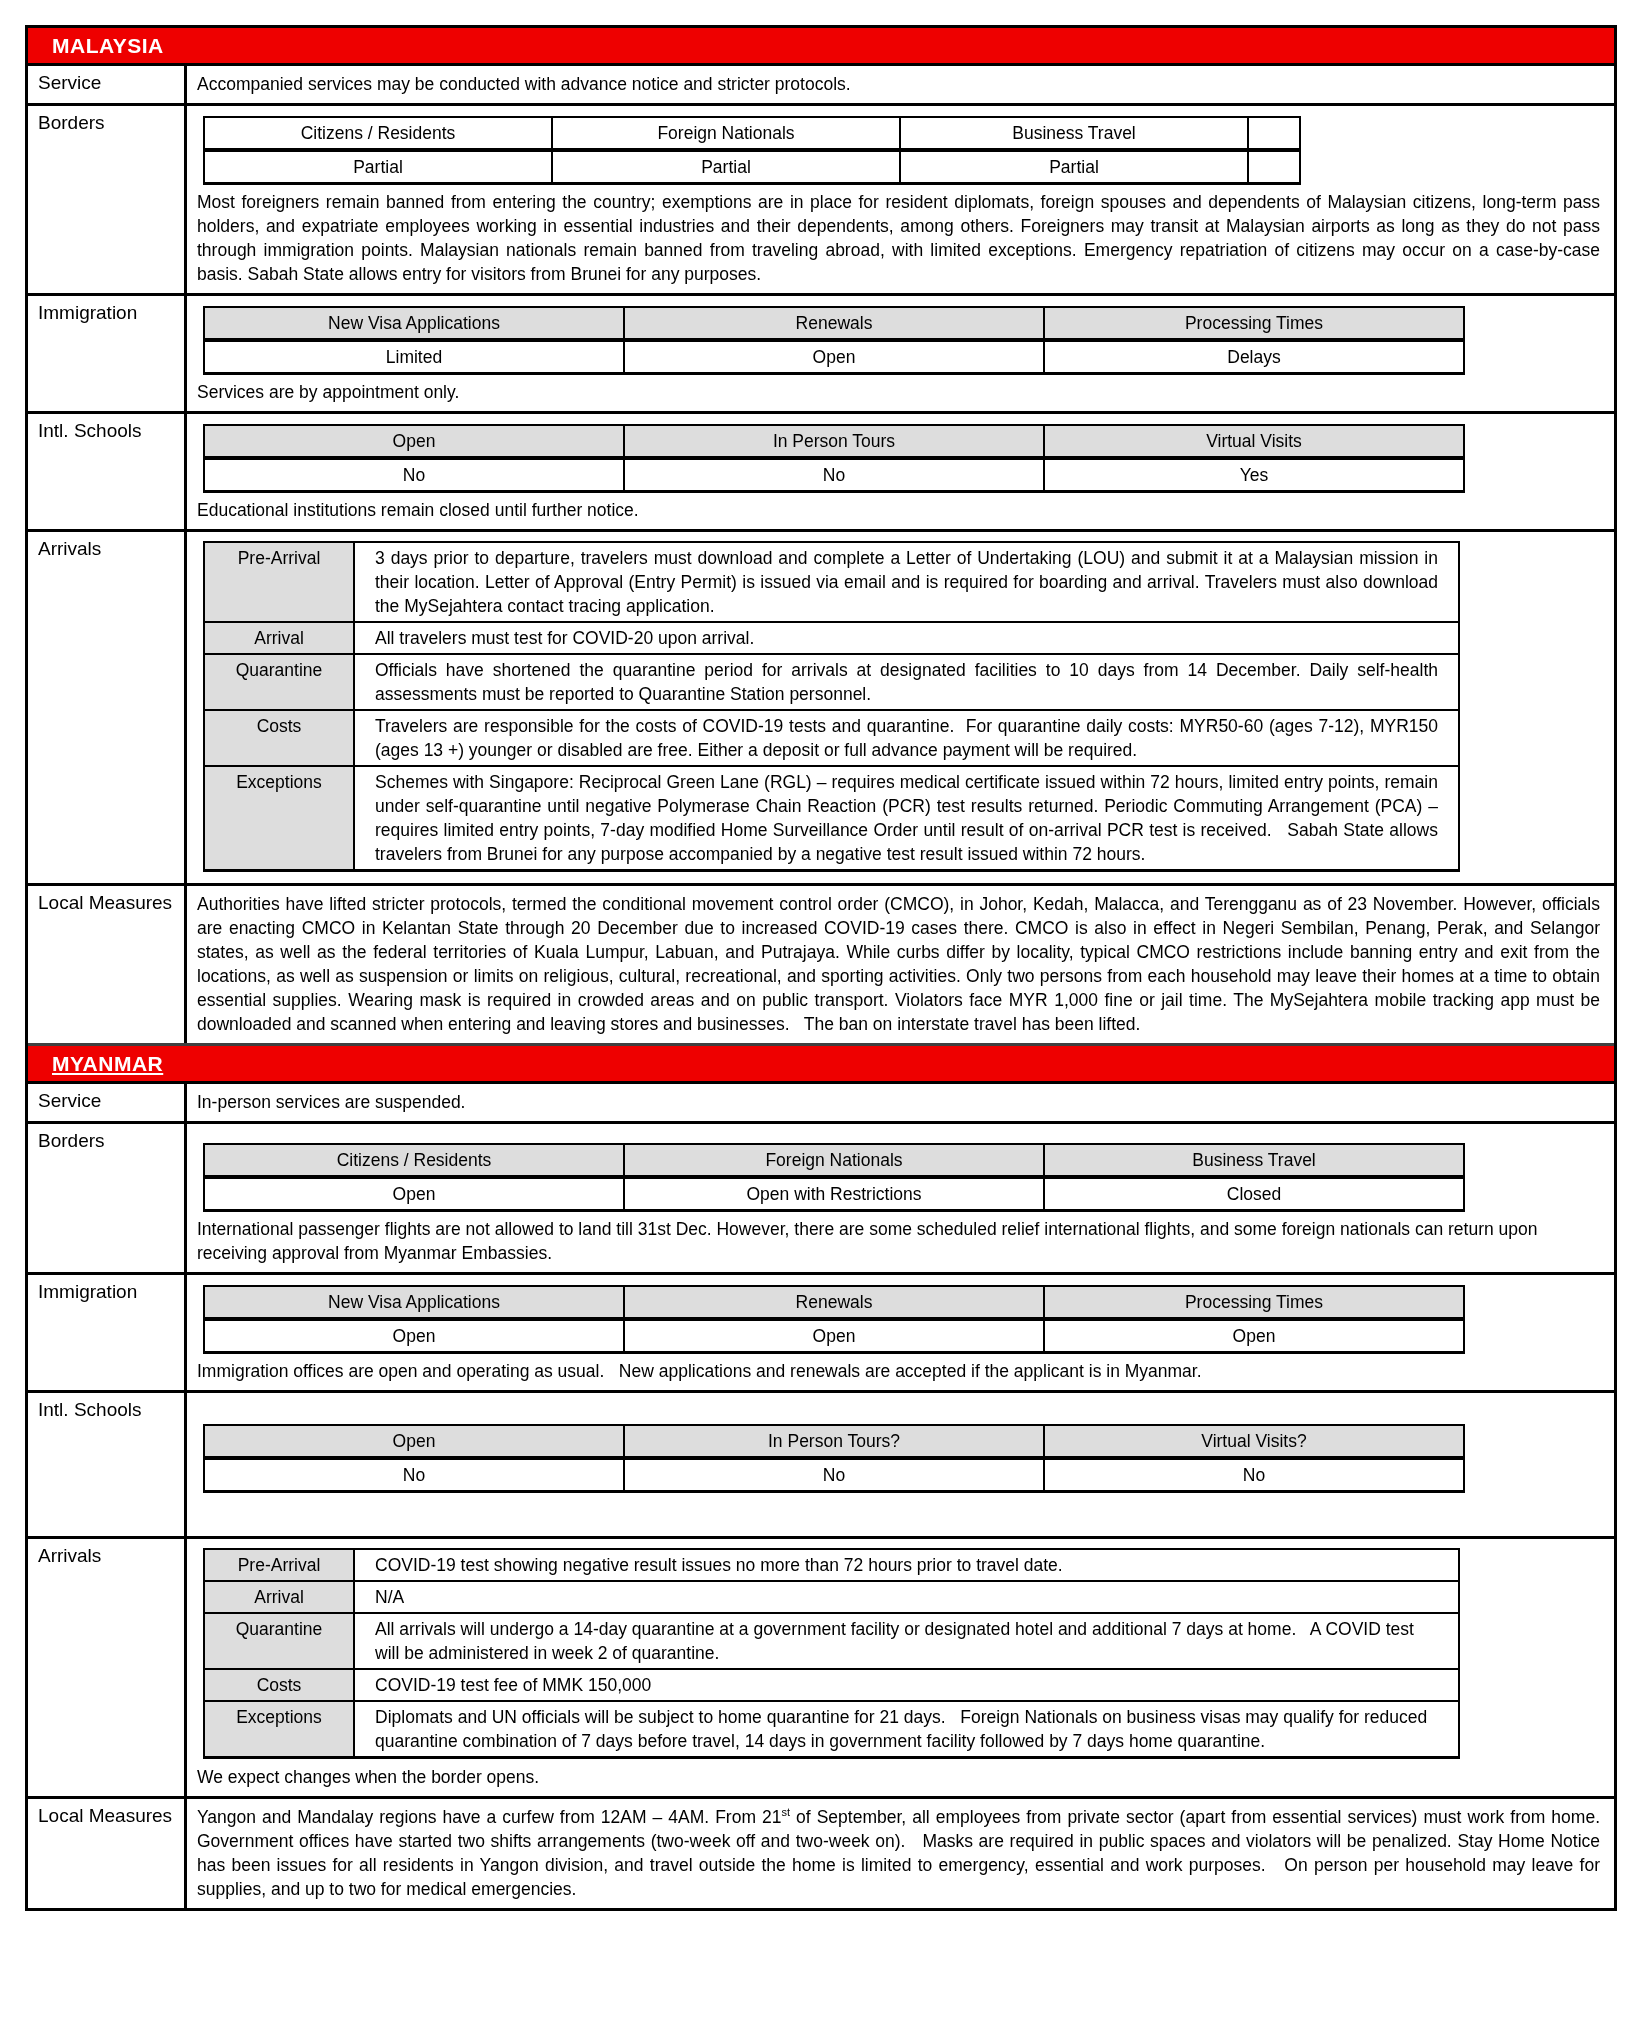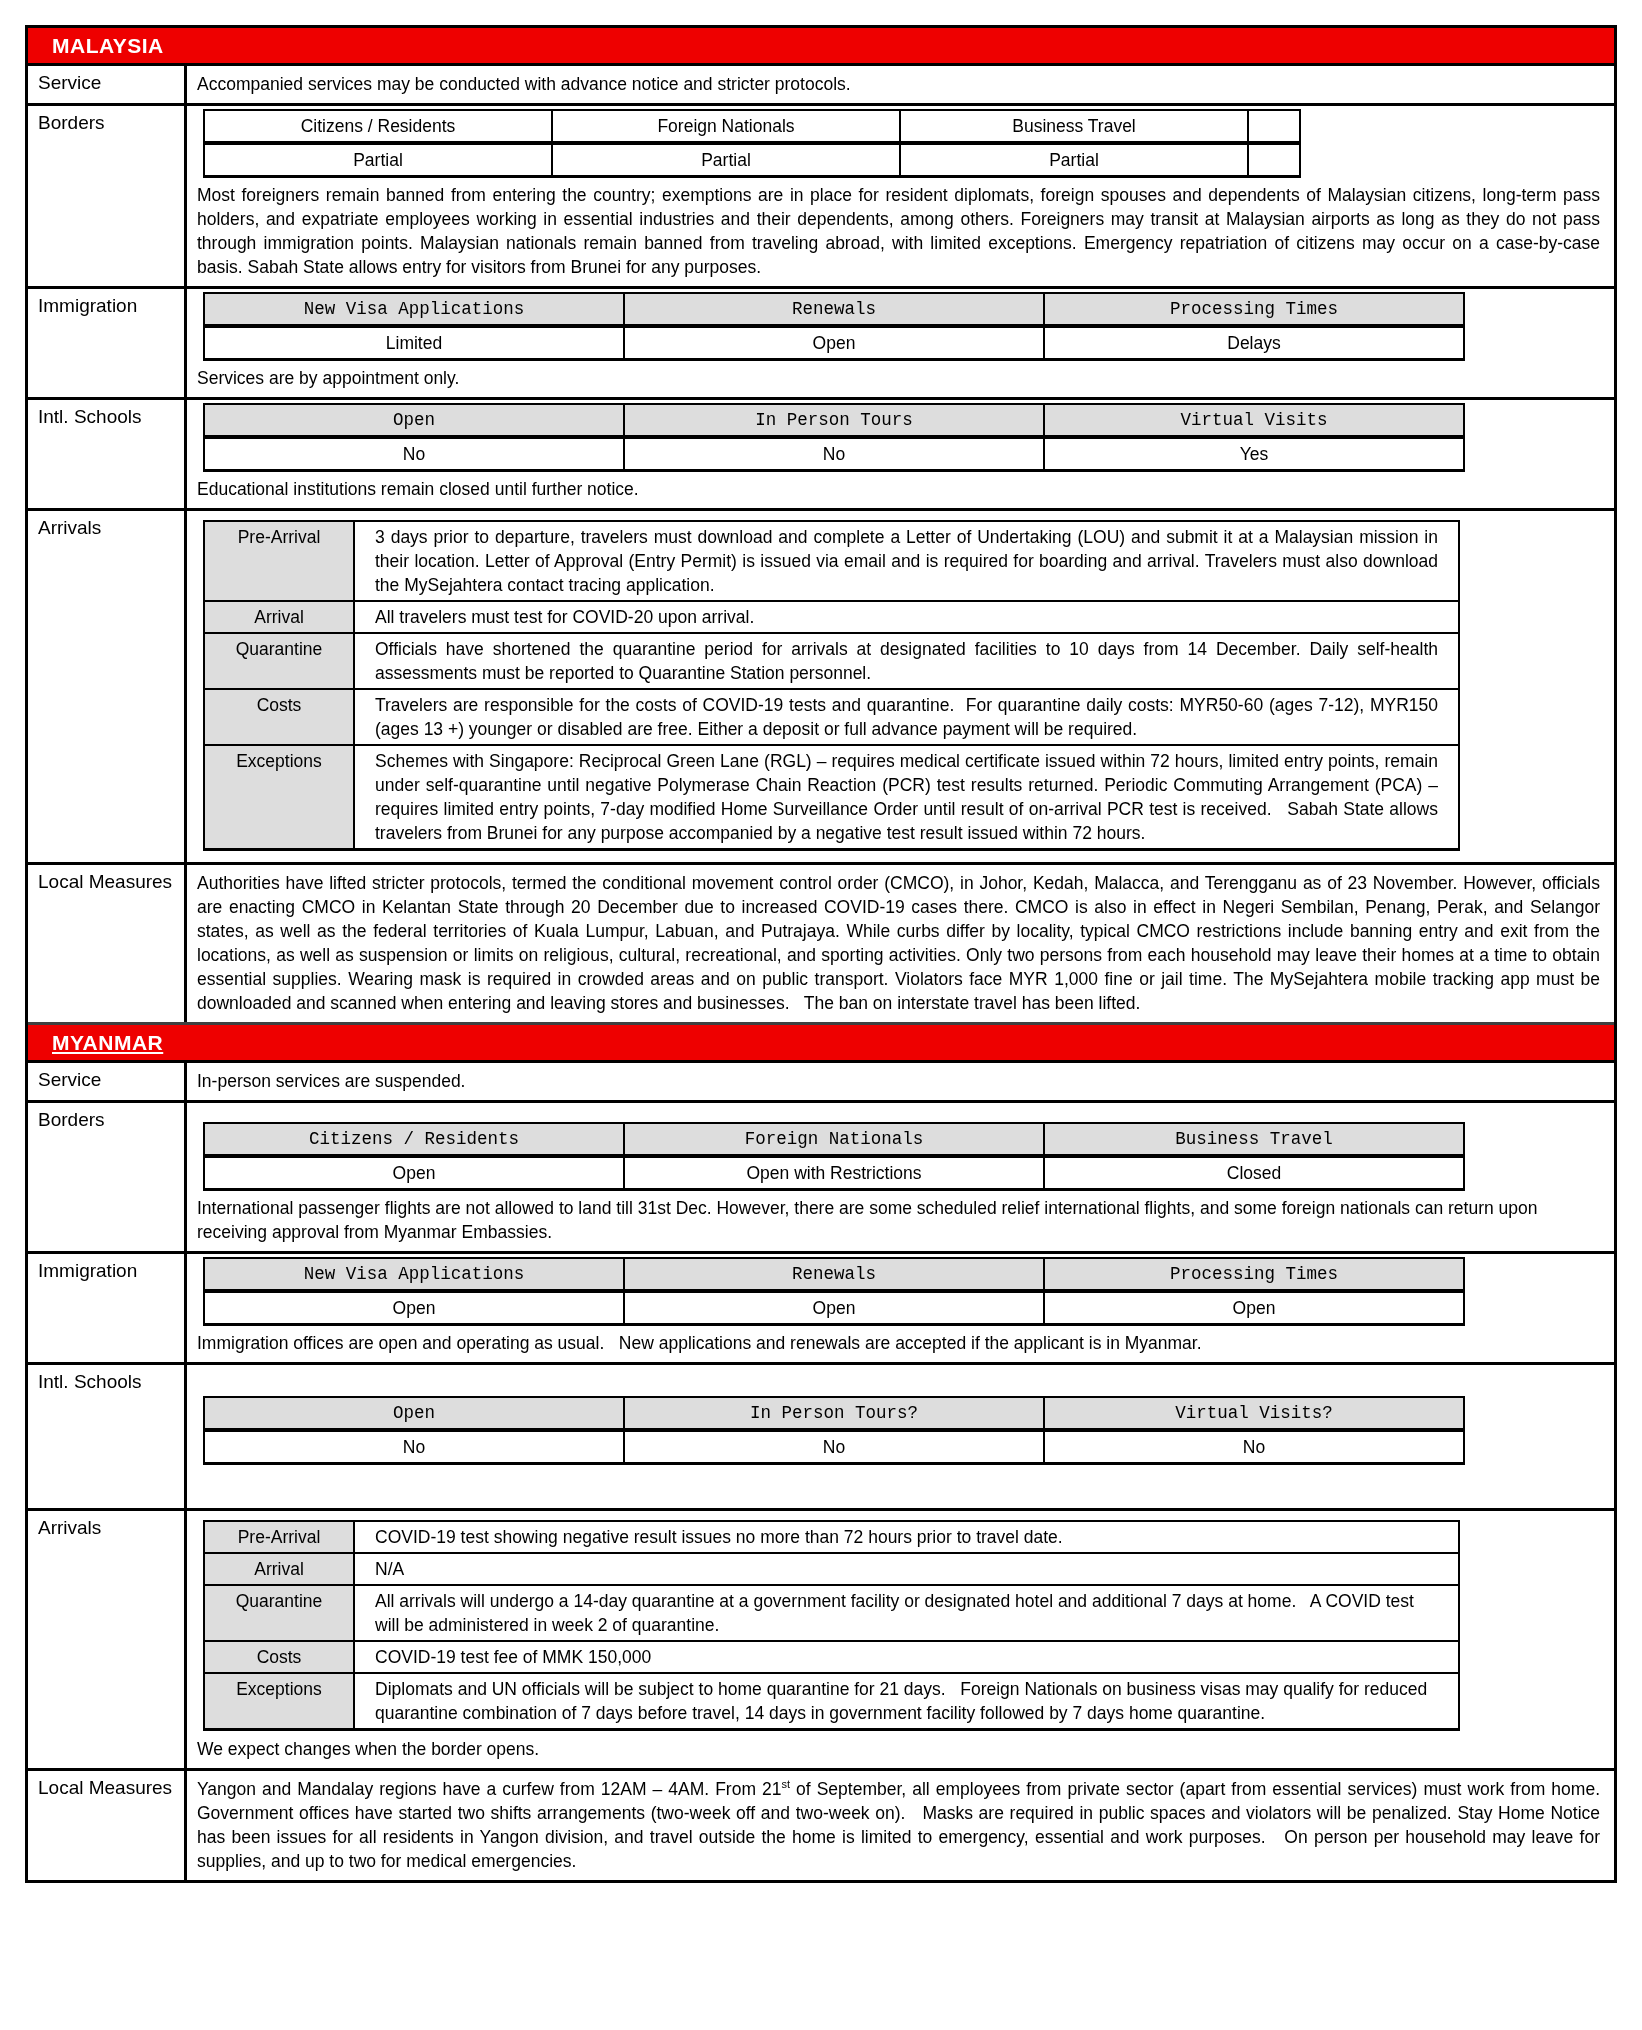--- a/index.html
+++ b/index.html
@@ -6,24 +6,24 @@
   body{font-family:"Liberation Sans", sans-serif; color:#000;}
   .page{width:1642px; min-height:2030px; box-sizing:border-box; padding:25px 25px 12px 25px; background:#fff;}
   .doc{border:3px solid #000;}
   .band{background:#ee0000; color:#fff; font-weight:bold; font-size:21px; line-height:29px; padding:3px 0 3px 24px; letter-spacing:0.5px;}
   .band.mid{border-top:3px solid #404040;text-decoration:underline;}
   .row{display:flex; border-top:3px solid #000; align-items:stretch;}
   .lbl{width:140px; min-width:140px; border-right:3px solid #000; padding:3px 6px 3px 10px; font-size:19px; line-height:27px; box-sizing:content-box;}
   .cnt{flex:1; min-width:0; padding:3px 14px 5px 10px;}
   p{margin:3px 0 2px 0; font-size:17.5px; line-height:24px;}
   p.j{text-align:justify;}
-  table.sub{border-collapse:collapse; table-layout:fixed; margin:0 0 5px 6px; font-size:17.5px;}
+  table.sub{border-collapse:collapse; table-layout:fixed; margin:7px 0 5px 6px; font-size:17.5px;}
   table.sub td{border:2px solid #000; text-align:center; padding:2px 8px; height:26px; overflow:hidden;}
   table.sub tr.hdr td{border-bottom:4px solid #000;}
-  table.sub tr.hdr td.gray{background:#dddddd;font-family:Liberation Mono, monospace;}
+  table.sub tr.hdr td.gray{background:#dddddd;}
   table.sub{border-bottom:3px solid #000;}
   table.g3{width:1260px;}
   table.g3b{width:1096px;}
   td.stub{background:#fff;}
   table.arr{width:1257px; margin:6px 0 6px 6px;}
   table.arr td{text-align:left; padding:3px 20px; height:auto; line-height:24px;}
   table.arr td.alabel{background:#dddddd; text-align:center; vertical-align:top; width:150px; padding:3px 6px;}
   table.arr td.j{text-align:justify;}
   table.spaced{margin-top:28px; margin-bottom:38px;}
   sup{font-size:11px; line-height:0;}

